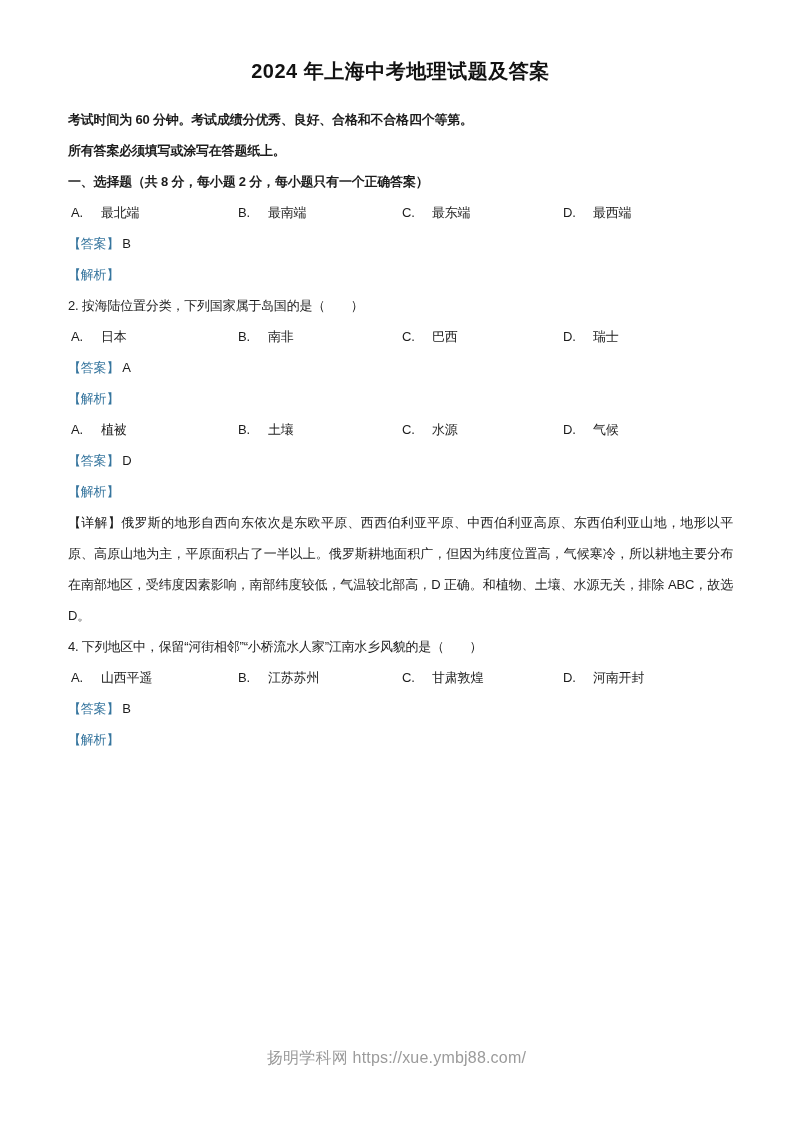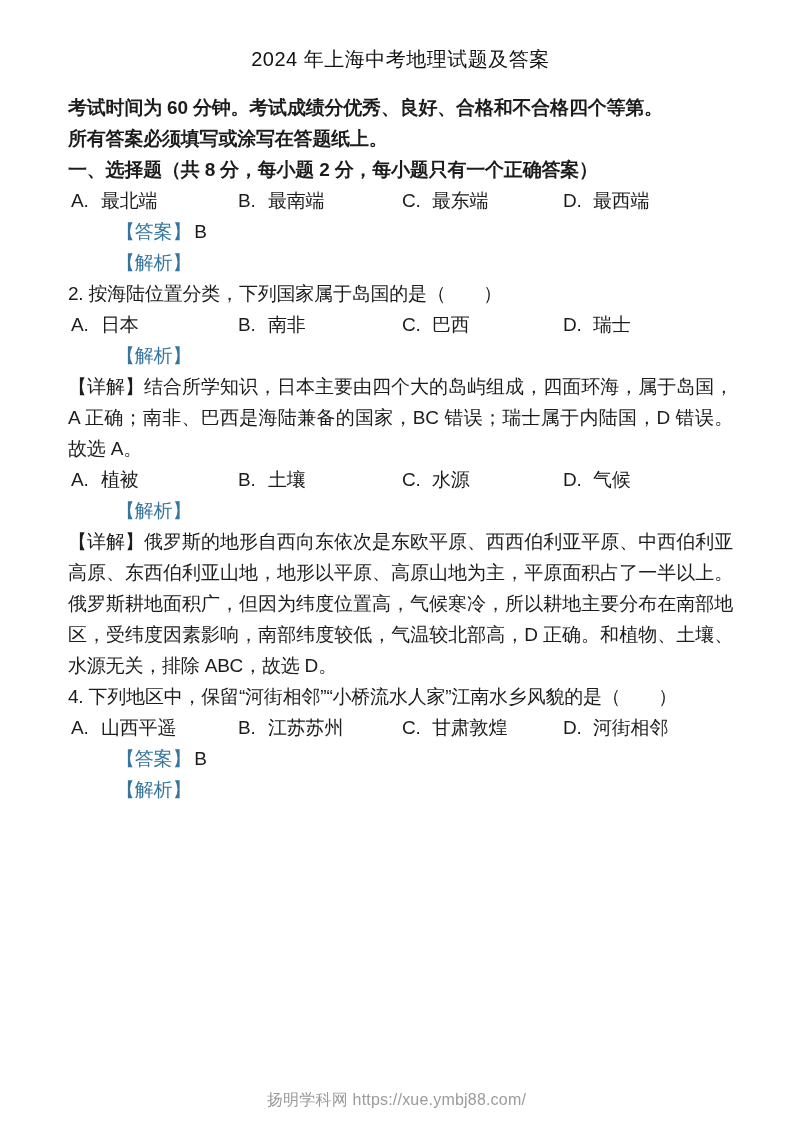--- a/index.html
+++ b/index.html
@@ -16,52 +16,52 @@
     font-family: "Liberation Sans", "DejaVu Sans", sans-serif;
     color: #1c1c1c;
   }
   .content {
     position: absolute;
     left: 68px;
     top: 0;
     width: 665px;
   }
   .doc-title {
-    margin: 46px 0 0 0;
+    margin: 58px 0 0 0;
     text-align: center;
     font-size: 20px;
     line-height: 26px;
-    font-weight: 400;
+    font-weight: 700;
     color: #121212;
     letter-spacing: 0.5px;
   }
   .body-text {
     margin-top: 20px;
-    font-size: 19px;
+    font-size: 13px;
     line-height: 31px;
     letter-spacing: -0.2px;
   }
   .line {
     margin: 0;
     white-space: pre-wrap;
   }
   .bold { font-weight: 700; }
-  .blue { color: #36759e; margin-left: 48px; }
+  .blue { color: #36759e; }
   .options-row {
     display: grid;
     grid-template-columns: 167px 164px 161px 1fr;
     line-height: 31px;
   }
   .opt { display: flex; padding-left: 3px; }
   .opt-label { width: 30px; flex: 0 0 auto; }
   .detail { text-align: justify; }
   .ans-letter { margin-left: 3px; }
   .footer {
     position: absolute;
-    top: 1090px;
+    top: 1048px;
     left: 0;
     width: 100%;
     text-align: center;
     font-size: 16px;
     color: #9b9b9b;
     letter-spacing: 0.2px;
   }
 </style>
 </head>
 <body>
@@ -113,22 +113,22 @@
           </div>
           <div class="opt">
             <span class="opt-label">C.</span>
               <span>巴西</span>
           </div>
           <div class="opt">
             <span class="opt-label">D.</span>
               <span>瑞士</span>
           </div>
         </div>
+        <p class="line"><span class="blue">【答案】</span><span class="ans-letter">A</span></p>
         <p class="line blue">【解析】</p>
-        <p class="line detail">【详解】结合所学知识，日本主要由四个大的岛屿组成，四面环海，属于岛国，A 正确；南非、巴西是海陆兼备的国家，BC 错误；瑞士属于内陆国，D 错误。故选 A。</p>
       </section>
 
       <section>
         <div class="options-row">
           <div class="opt">
             <span class="opt-label">A.</span>
               <span>植被</span>
           </div>
           <div class="opt">
             <span class="opt-label">B.</span>
@@ -136,20 +136,21 @@
           </div>
           <div class="opt">
             <span class="opt-label">C.</span>
               <span>水源</span>
           </div>
           <div class="opt">
             <span class="opt-label">D.</span>
               <span>气候</span>
           </div>
         </div>
+        <p class="line"><span class="blue">【答案】</span><span class="ans-letter">D</span></p>
         <p class="line blue">【解析】</p>
         <p class="line detail">【详解】俄罗斯的地形自西向东依次是东欧平原、西西伯利亚平原、中西伯利亚高原、东西伯利亚山地，地形以平原、高原山地为主，平原面积占了一半以上。俄罗斯耕地面积广，但因为纬度位置高，气候寒冷，所以耕地主要分布在南部地区，受纬度因素影响，南部纬度较低，气温较北部高，D 正确。和植物、土壤、水源无关，排除 ABC，故选 D。</p>
       </section>
 
       <section>
         <p class="line">4. 下列地区中，保留“河街相邻”“小桥流水人家”江南水乡风貌的是（　　）</p>
         <div class="options-row">
           <div class="opt">
             <span class="opt-label">A.</span>
               <span>山西平遥</span>
@@ -157,21 +158,21 @@
           <div class="opt">
             <span class="opt-label">B.</span>
               <span>江苏苏州</span>
           </div>
           <div class="opt">
             <span class="opt-label">C.</span>
               <span>甘肃敦煌</span>
           </div>
           <div class="opt">
             <span class="opt-label">D.</span>
-              <span>河街相邻</span>
+              <span>河南开封</span>
           </div>
         </div>
         <p class="line"><span class="blue">【答案】</span><span class="ans-letter">B</span></p>
         <p class="line blue">【解析】</p>
       </section>
 
     </div>
   </div>
 
   <div class="footer">扬明学科网 https://xue.ymbj88.com/</div>

